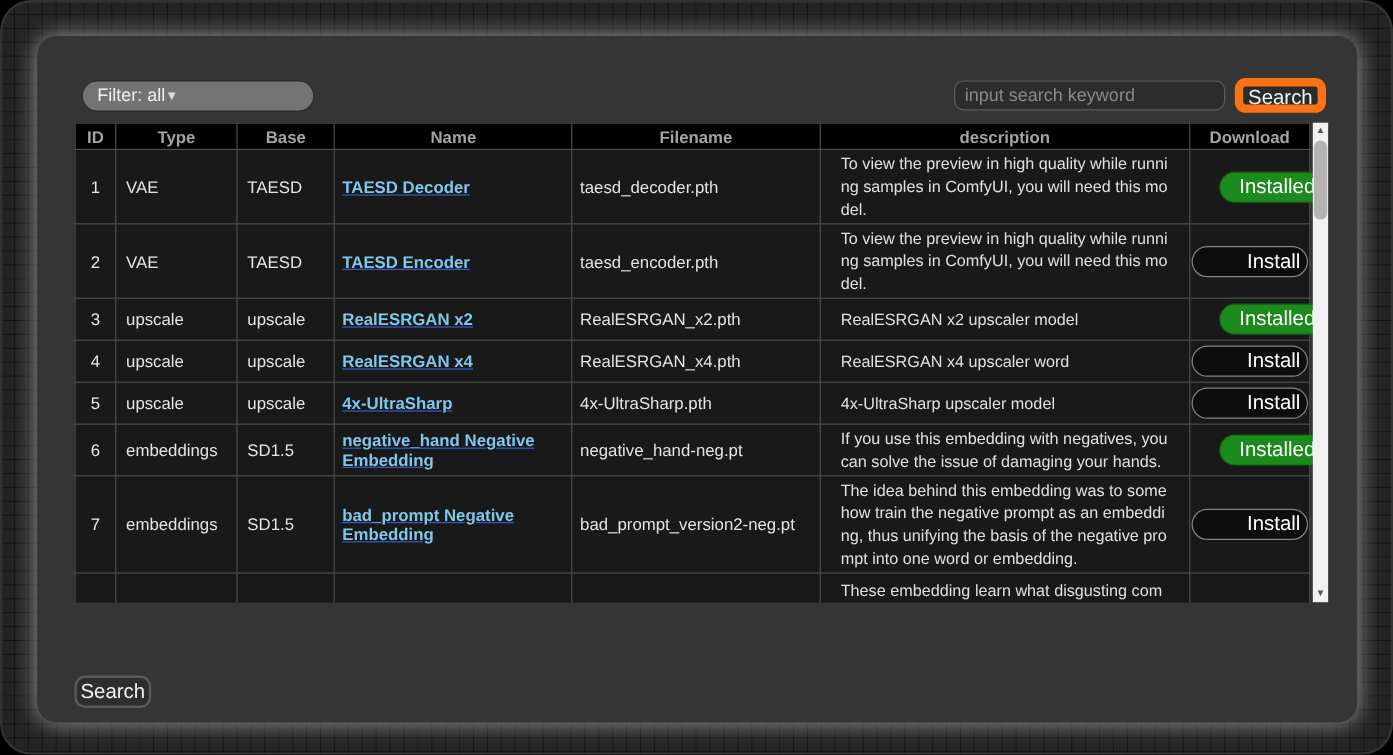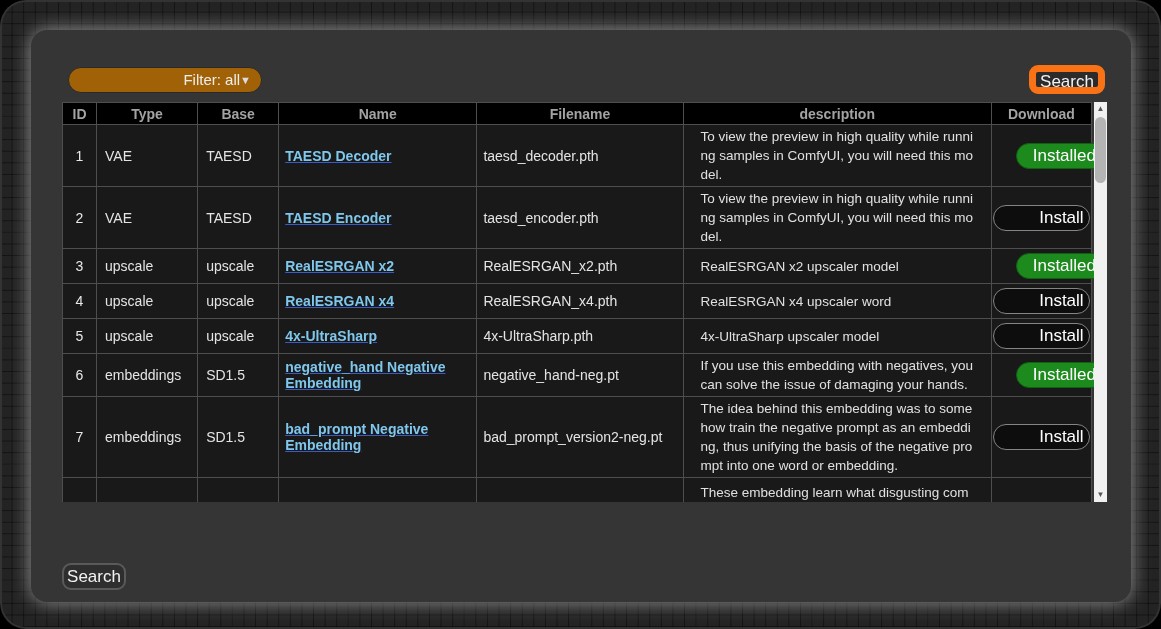--- a/index.html
+++ b/index.html
@@ -21,23 +21,23 @@
 
   .dialog {
     position: absolute; left: 31px; top: 30px; width: 1100px; height: 572px;
     background: #353535; border-radius: 16px;
     box-shadow: 0 0 20px #999;
   }
 
   
   .filter-select {
     position: absolute; left: 37px; top: 37px; width: 194px; height: 26px;
-    background: #a16207; border: 1px solid #2a2a2a; border-radius: 13px;
+    background: #737373; border: 1px solid #2a2a2a; border-radius: 13px;
     color: #eee; font-size: 15px; line-height: 24px; padding: 0 10px 0 12px;
-    display: flex; align-items: center; justify-content: flex-end;
+    display: flex; align-items: center; justify-content: flex-start;
     cursor: pointer;
   }
   .filter-select .chev { font-size: 11px; color: #ddd; }
 
   .search-input {
     position: absolute; left: 764px; top: 37px; width: 226px; height: 25px;
     background: #2c2c2c; border: 1px solid #5c5c5c; border-radius: 8px;
     color: #ddd; font-size: 15px; padding: 0 8px;
     font-family: "Liberation Sans", sans-serif;
   }
@@ -107,20 +107,21 @@
 
 <div class="canvas"></div>
 
 <div class="dialog">
 
   <div class="filter-select">
     <span>Filter: all</span>
     <span class="chev">▼</span>
   </div>
 
+  <input class="search-input" type="text" placeholder="input search keyword" style="">
 
   <button class="search-button">Search</button>
 
   <div class="scroll-area">
     <div class="table-clip">
       <table>
         <colgroup id="cols">
             <col style="width: 34px;">
             <col style="width: 101px;">
             <col style="width: 81px;">

